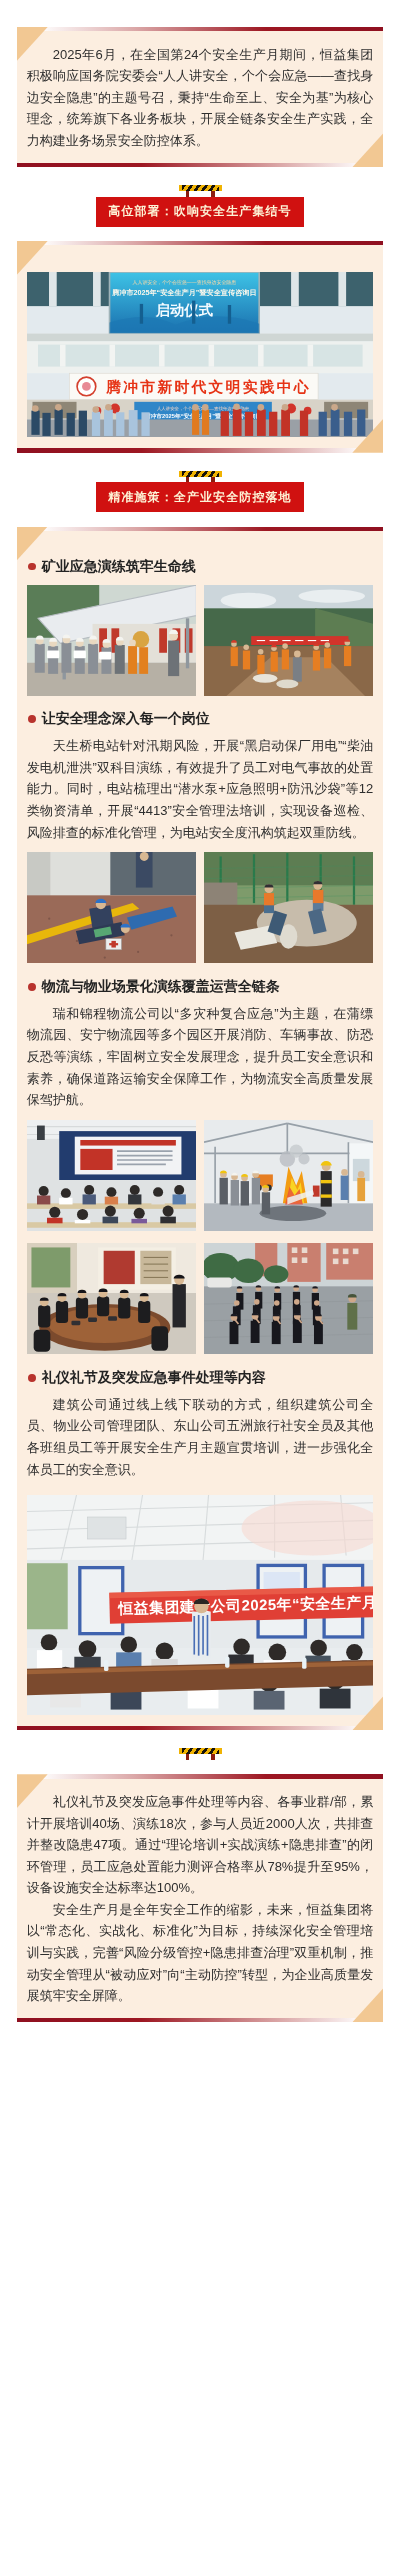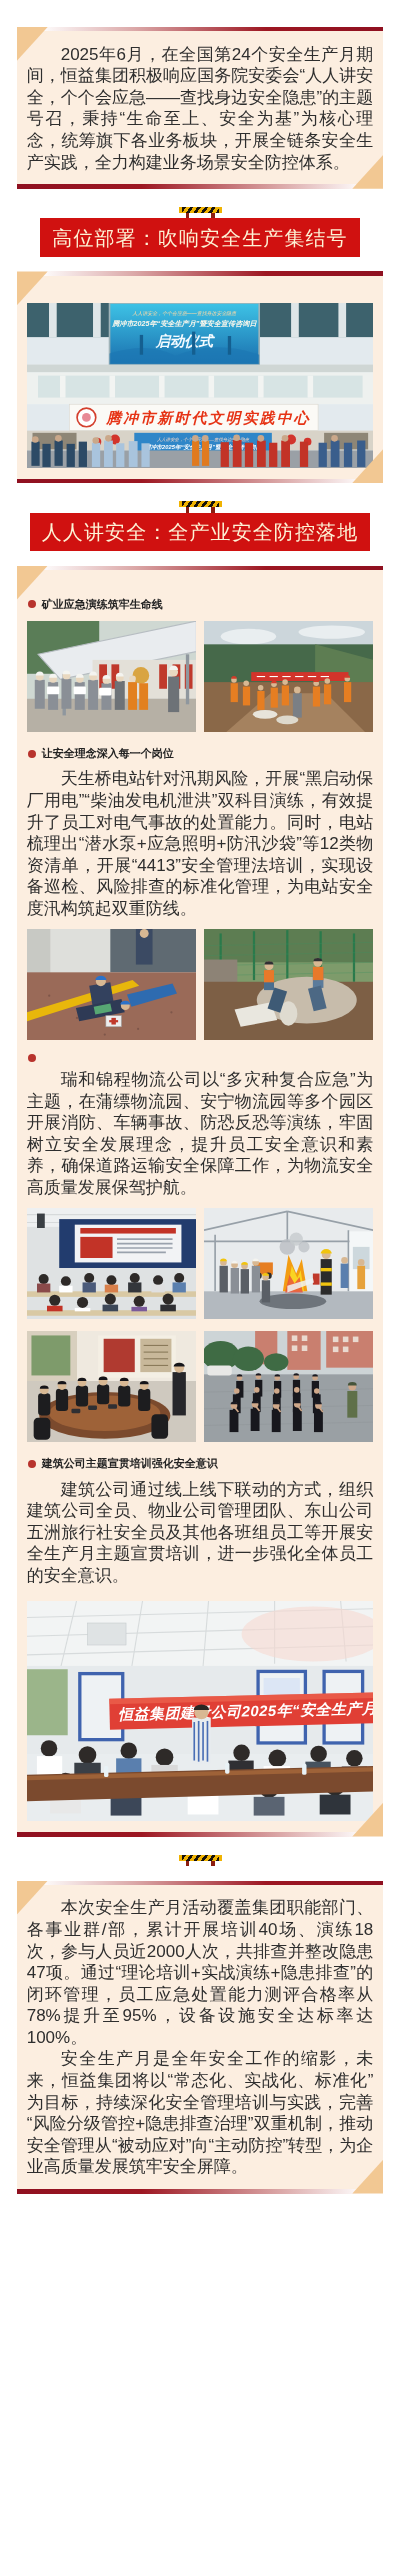--- a/index.html
+++ b/index.html
@@ -10,37 +10,37 @@
   .panel{position:relative;margin:0 16.7px;background:#fceee0;padding:16.7px 10px 15.5px;}
   .panel--intro{margin-top:27px;}
   .bar-top{position:absolute;top:0;left:0;right:0;height:4.4px;
     background:linear-gradient(90deg,#ffffff 0%,#ffffff 6%,#dba8a8 32%,#9d1722 68%,#8f1020 100%);}
   .bar-bottom{position:absolute;bottom:0;left:0;right:0;height:4.4px;
     background:linear-gradient(90deg,#8f1020 0%,#9d1722 34%,#dba8a8 72%,#ffffff 95%,#ffffff 100%);}
   .corner-tl{position:absolute;top:0;left:0;width:31px;height:34px;background:#f2c893;
     clip-path:polygon(0 0,100% 0,0 100%);}
   .corner-br{position:absolute;bottom:0;right:0;width:31px;height:34px;background:#f2c893;
     clip-path:polygon(100% 0,100% 100%,0 100%);}
-  .p{font-size:17px;line-height:21.6px;margin:0;text-indent:2em;text-align:justify;color:#2e2e2e;}
+  .p{font-size:13px;line-height:21.6px;margin:0;text-indent:2em;text-align:justify;color:#2e2e2e;}
   .banner-block{text-align:center;margin:18px 0 14.4px;}
   .hazard{width:43px;margin:0 auto;}
   .hazard-bar{height:6.1px;border-left:3.9px solid #f0b302;border-right:3.9px solid #f0b302;
     background:repeating-linear-gradient(-55deg,#17130c 0 2.8px,#f0b302 2.8px 6.1px);}
   .hazard-legs{display:flex;justify-content:space-between;width:29px;margin:0 auto;}
   .hazard-legs span{display:block;width:3.3px;height:5.6px;background:#8c1d10;}
-  .banner{display:inline-block;background:#d01110;color:#fdf3d6;font-weight:normal;
-    font-size:20px;letter-spacing:1.1px;padding:8.3px 12.2px;line-height:1.1;}
-  .spot-title{display:flex;align-items:center;gap:6.1px;font-size:11px;font-weight:bold;
+  .banner{display:inline-block;background:#d01110;color:#fdf3d6;font-weight:bold;
+    font-size:12px;letter-spacing:1.1px;padding:8.3px 12.2px;line-height:1.1;}
+  .spot-title{display:flex;align-items:center;gap:6.1px;font-size:14px;font-weight:bold;
     color:#232323;margin:14.4px 0 7.2px;}
   .spot-title:first-child{margin-top:1.1px;}
   .dot{width:7.8px;height:7.8px;border-radius:50%;background:#b8332d;flex:none;margin-left:1.1px;}
   .photo-row{display:flex;gap:7.8px;margin:9px 0 12.2px;}
   .photo{flex:1;min-width:0;}
   .photo svg{display:block;width:100%;height:auto;}
-  .photo-full{margin:14.4px 0 0;font-style:italic;}
+  .photo-full{margin:14.4px 0 0;}
   svg text{font-family:"Liberation Sans","DejaVu Sans",sans-serif;}
   .tail{height:34px;}
 </style>
 </head>
 <body>
 
 <section class="panel panel--intro">
   <div class="bar-top"></div>
   <div class="corner-tl"></div>
   <p class="p">2025年6月，在全国第24个安全生产月期间，恒益集团积极响应国务院安委会“人人讲安全，个个会应急——查找身边安全隐患”的主题号召，秉持“生命至上、安全为基”为核心理念，统筹旗下各业务板块，开展全链条安全生产实践，全力构建业务场景安全防控体系。</p>
@@ -172,21 +172,21 @@
 </section>
 
 <div class="banner-block">
   <div class="hazard">
     <div class="hazard-bar"></div>
     <div class="hazard-legs">
         <span></span>
         <span></span>
       </div>
   </div>
-  <div class="banner">人人讲安全：全产业安全防控落地</div>
+  <div class="banner">精准施策：全产业安全防控落地</div>
 </div>
 
 <section class="panel">
   <div class="bar-top"></div>
   <div class="corner-tl"></div>
 
   <div class="spot-title">
     <span class="dot"></span>
     <span>矿业应急演练筑牢生命线</span>
   </div>
@@ -378,20 +378,21 @@
             <path d="M197 58 a8 6 0 0 1 16 0z" fill="#2f2f33"></path>
           <rect x="120" y="108" width="24" height="40" fill="#3e5a75" transform="rotate(18 132 128)"></rect>
           <rect x="192" y="104" width="24" height="42" fill="#4c6884" transform="rotate(-14 204 125)"></rect>
         </g>
       </svg>
     </div>
   </div>
 
   <div class="spot-title">
     <span class="dot"></span>
+    <span>物流与物业场景化演练覆盖运营全链条</span>
   </div>
   <p class="p">瑞和锦程物流公司以“多灾种复合应急”为主题，在蒲缥物流园、安宁物流园等多个园区开展消防、车辆事故、防恐反恐等演练，牢固树立安全发展理念，提升员工安全意识和素养，确保道路运输安全保障工作，为物流安全高质量发展保驾护航。</p>
   <div class="photo-row">
     <div class="photo">
       <svg viewBox="0 0 305 200" preserveAspectRatio="none">
         <rect width="305" height="200" fill="#dfe2e3"></rect>
         <rect x="0" y="0" width="305" height="34" fill="#eef0f1"></rect>
         <line x1="0" y1="12" x2="305" y2="12" stroke="#d7dadb" stroke-width="2"></line>
           <line x1="0" y1="26" x2="305" y2="26" stroke="#d7dadb" stroke-width="2"></line>
         <rect x="18" y="10" width="14" height="26" fill="#3a3f44"></rect>
@@ -657,21 +658,21 @@
           <rect x="258" y="108" width="18" height="48" fill="#5f7049"></rect>
           <circle cx="267" cy="100" r="7" fill="#cfa88a"></circle>
             <path d="M259 98 a8 6 0 0 1 16 0z" fill="#46543a"></path>
         </g>
       </svg>
     </div>
   </div>
 
   <div class="spot-title">
     <span class="dot"></span>
-    <span>建筑公司主题宣贯培训强化安全意识</span>
+    <span>礼仪礼节及突发应急事件处理等内容</span>
   </div>
   <p class="p">建筑公司通过线上线下联动的方式，组织建筑公司全员、物业公司管理团队、东山公司五洲旅行社安全员及其他各班组员工等开展安全生产月主题宣贯培训，进一步强化全体员工的安全意识。</p>
 
   <div class="photo photo-full">
     <svg viewBox="0 0 630 400" preserveAspectRatio="none">
       <rect width="630" height="400" fill="#e9edef"></rect>
       <rect x="0" y="0" width="630" height="130" fill="#f2f4f4"></rect>
       <g stroke="#d7dbdc" stroke-width="2">
         <line x1="0" y1="30" x2="630" y2="14"></line>
           <line x1="0" y1="64" x2="630" y2="46"></line>
@@ -761,20 +762,20 @@
     <div class="hazard-legs">
         <span></span>
         <span></span>
       </div>
   </div>
 </div>
 
 <section class="panel">
   <div class="bar-top"></div>
   <div class="corner-tl"></div>
-  <p class="p">本次安全生产月活动覆盖集团职能部门、各事业群/部，累计开展培训40场、演练18次，参与人员近2000人次，共排查并整改隐患47项。通过“理论培训+实战演练+隐患排查”的闭环管理，员工应急处置能力测评合格率从78%提升至95%，设备设施安全达标率达100%。</p>
+  <p class="p">礼仪礼节及突发应急事件处理等内容、各事业群/部，累计开展培训40场、演练18次，参与人员近2000人次，共排查并整改隐患47项。通过“理论培训+实战演练+隐患排查”的闭环管理，员工应急处置能力测评合格率从78%提升至95%，设备设施安全达标率达100%。</p>
   <p class="p">安全生产月是全年安全工作的缩影，未来，恒益集团将以“常态化、实战化、标准化”为目标，持续深化安全管理培训与实践，完善“风险分级管控+隐患排查治理”双重机制，推动安全管理从“被动应对”向“主动防控”转型，为企业高质量发展筑牢安全屏障。</p>
   <div class="bar-bottom"></div>
   <div class="corner-br"></div>
 </section>
 
 <div class="tail"></div>
 
 
 </body></html>

